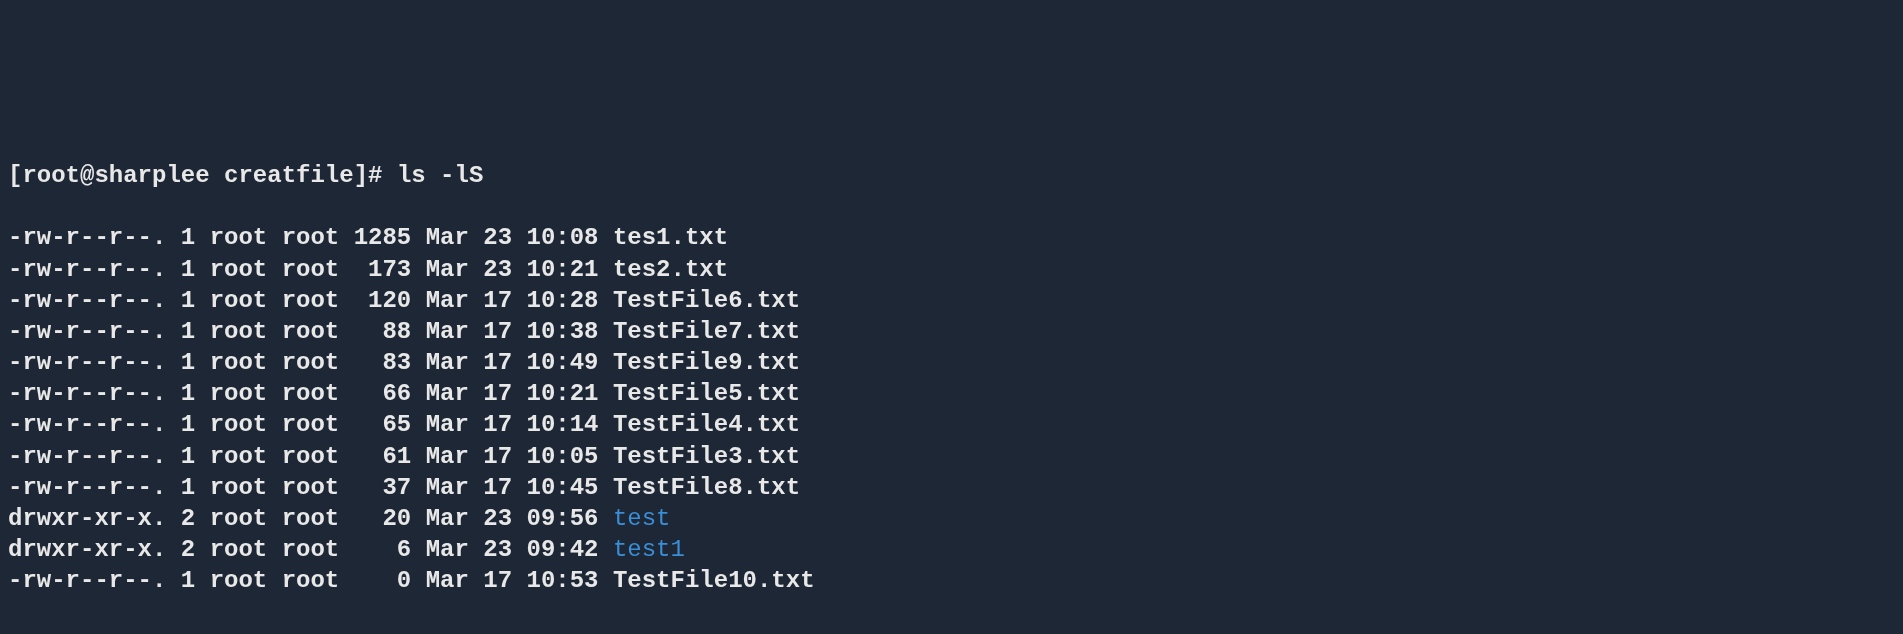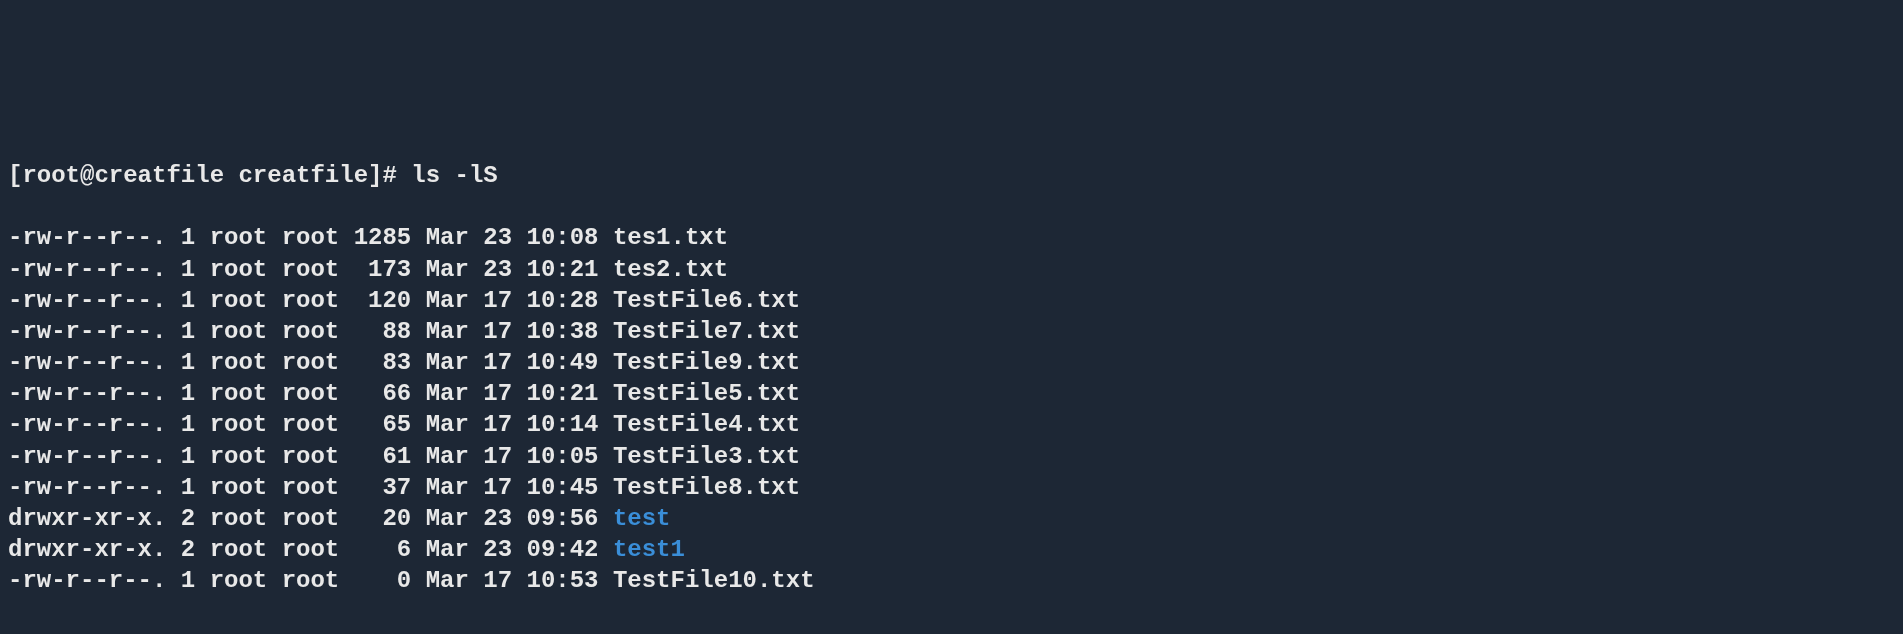--- a/index.html
+++ b/index.html
@@ -21,27 +21,27 @@
       width: 100%;
     }
     .prompt-line {
       color: #e8e8e8;
     }
     .output-line {
       color: #e8e8e8;
     }
     .dir-name {
       color: #3a8ed8;
-      font-weight: bold;
+      font-weight: normal;
     }
   </style>
 </head>
 <body>
 
 
 
 <div class="terminal">
-<div class="prompt-line"><span>[root@creatfile creatfile]# </span><span>ls -lS</span></div>
+<div class="prompt-line"><span>[root@sharplee creatfile]# </span><span>ls -lS</span></div>
 <div id="listing"><div class="output-line" style="white-space: pre;"><span>-rw-r--r--. 1 root root 1285 Mar 23 10:08 </span><span>tes1.txt</span></div><div class="output-line" style="white-space: pre;"><span>-rw-r--r--. 1 root root  173 Mar 23 10:21 </span><span>tes2.txt</span></div><div class="output-line" style="white-space: pre;"><span>-rw-r--r--. 1 root root  120 Mar 17 10:28 </span><span>TestFile6.txt</span></div><div class="output-line" style="white-space: pre;"><span>-rw-r--r--. 1 root root   88 Mar 17 10:38 </span><span>TestFile7.txt</span></div><div class="output-line" style="white-space: pre;"><span>-rw-r--r--. 1 root root   83 Mar 17 10:49 </span><span>TestFile9.txt</span></div><div class="output-line" style="white-space: pre;"><span>-rw-r--r--. 1 root root   66 Mar 17 10:21 </span><span>TestFile5.txt</span></div><div class="output-line" style="white-space: pre;"><span>-rw-r--r--. 1 root root   65 Mar 17 10:14 </span><span>TestFile4.txt</span></div><div class="output-line" style="white-space: pre;"><span>-rw-r--r--. 1 root root   61 Mar 17 10:05 </span><span>TestFile3.txt</span></div><div class="output-line" style="white-space: pre;"><span>-rw-r--r--. 1 root root   37 Mar 17 10:45 </span><span>TestFile8.txt</span></div><div class="output-line" style="white-space: pre;"><span>drwxr-xr-x. 2 root root   20 Mar 23 09:56 </span><span class="dir-name">test</span></div><div class="output-line" style="white-space: pre;"><span>drwxr-xr-x. 2 root root    6 Mar 23 09:42 </span><span class="dir-name">test1</span></div><div class="output-line" style="white-space: pre;"><span>-rw-r--r--. 1 root root    0 Mar 17 10:53 </span><span>TestFile10.txt</span></div></div>
 </div>
 
 
 
 
 </body></html>

